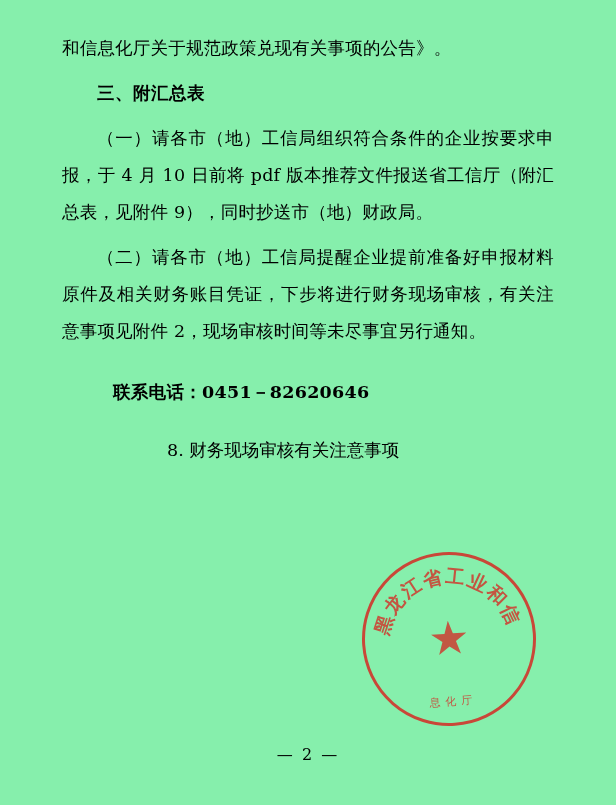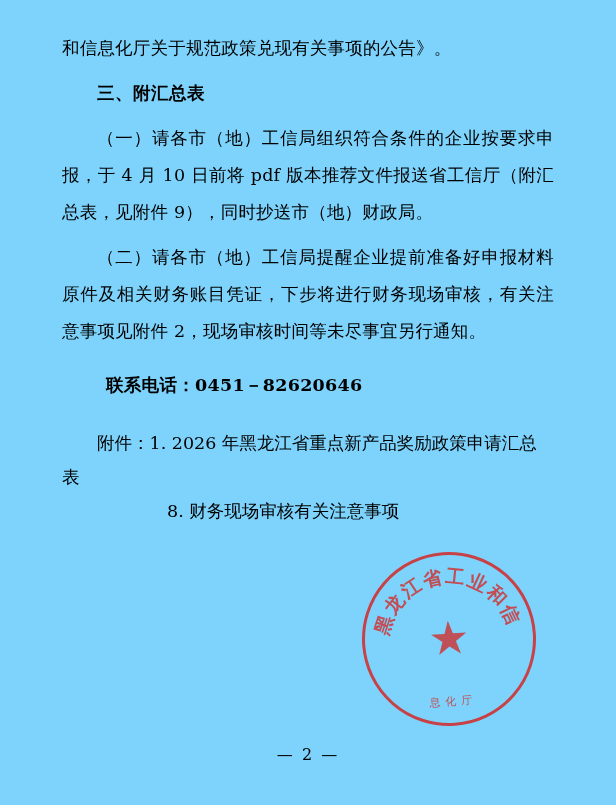--- a/index.html
+++ b/index.html
@@ -13,21 +13,21 @@
     position: relative;
     font-family: "DejaVu Serif", "Liberation Serif", serif;
     color: #000000;
     overflow: hidden;
   }
   .page {
     position: absolute;
     left: 0; top: 0;
     width: 616px;
     height: 805px;
-    background: #7dd3fc;
+    background: #86efac;
   }
   .body-text {
     position: absolute;
     left: 62px;
     top: 30px;
     width: 492px;
   }
   p.para {
     margin: 0 0 0 0;
     font-size: 17.5px;
@@ -42,21 +42,21 @@
   .heading {
     margin: 0;
     font-size: 17.5px;
     line-height: 37px;
     font-weight: bold;
     text-indent: 35px;
     letter-spacing: 0.5px;
   }
   .gap-small { height: 8px; }
   .phone {
-    margin: 9px;
+    margin: 16px;
     font-size: 17.5px;
     line-height: 37px;
     text-indent: 35px;
     font-weight: bold;
     letter-spacing: 0.3px;
   }
   .attach-block {
     margin-top: 22px;
     font-size: 17.5px;
     line-height: 34px;
@@ -162,23 +162,20 @@
 
     <div class="gap-small"></div>
 
     <p class="para indent">（二）请各市（地）工信局提醒企业提前准备好申报材料原件及相关财务账目凭证，下步将进行财务现场审核，有关注意事项见附件 2，现场审核时间等未尽事宜另行通知。</p>
 
     <div class="gap-small"></div>
 
     <p class="phone">联系电话：0451－82620646</p>
 
     <div class="attach-block">
-      <div>
-        <span>附件：</span><span>1. 2026 年黑龙江省重点新产品奖励政策申请汇总表</span>
-      </div>
       <div class="attach-line2">8. 财务现场审核有关注意事项</div>
     </div>
 
   </div>
 
   <div class="stamp">
     <svg class="stamp-arc" viewBox="0 0 168 168">
       <defs>
         <path id="arcpath" d="M 22,90 A 62,62 0 0 1 146,90" fill="none"></path>
       </defs>

